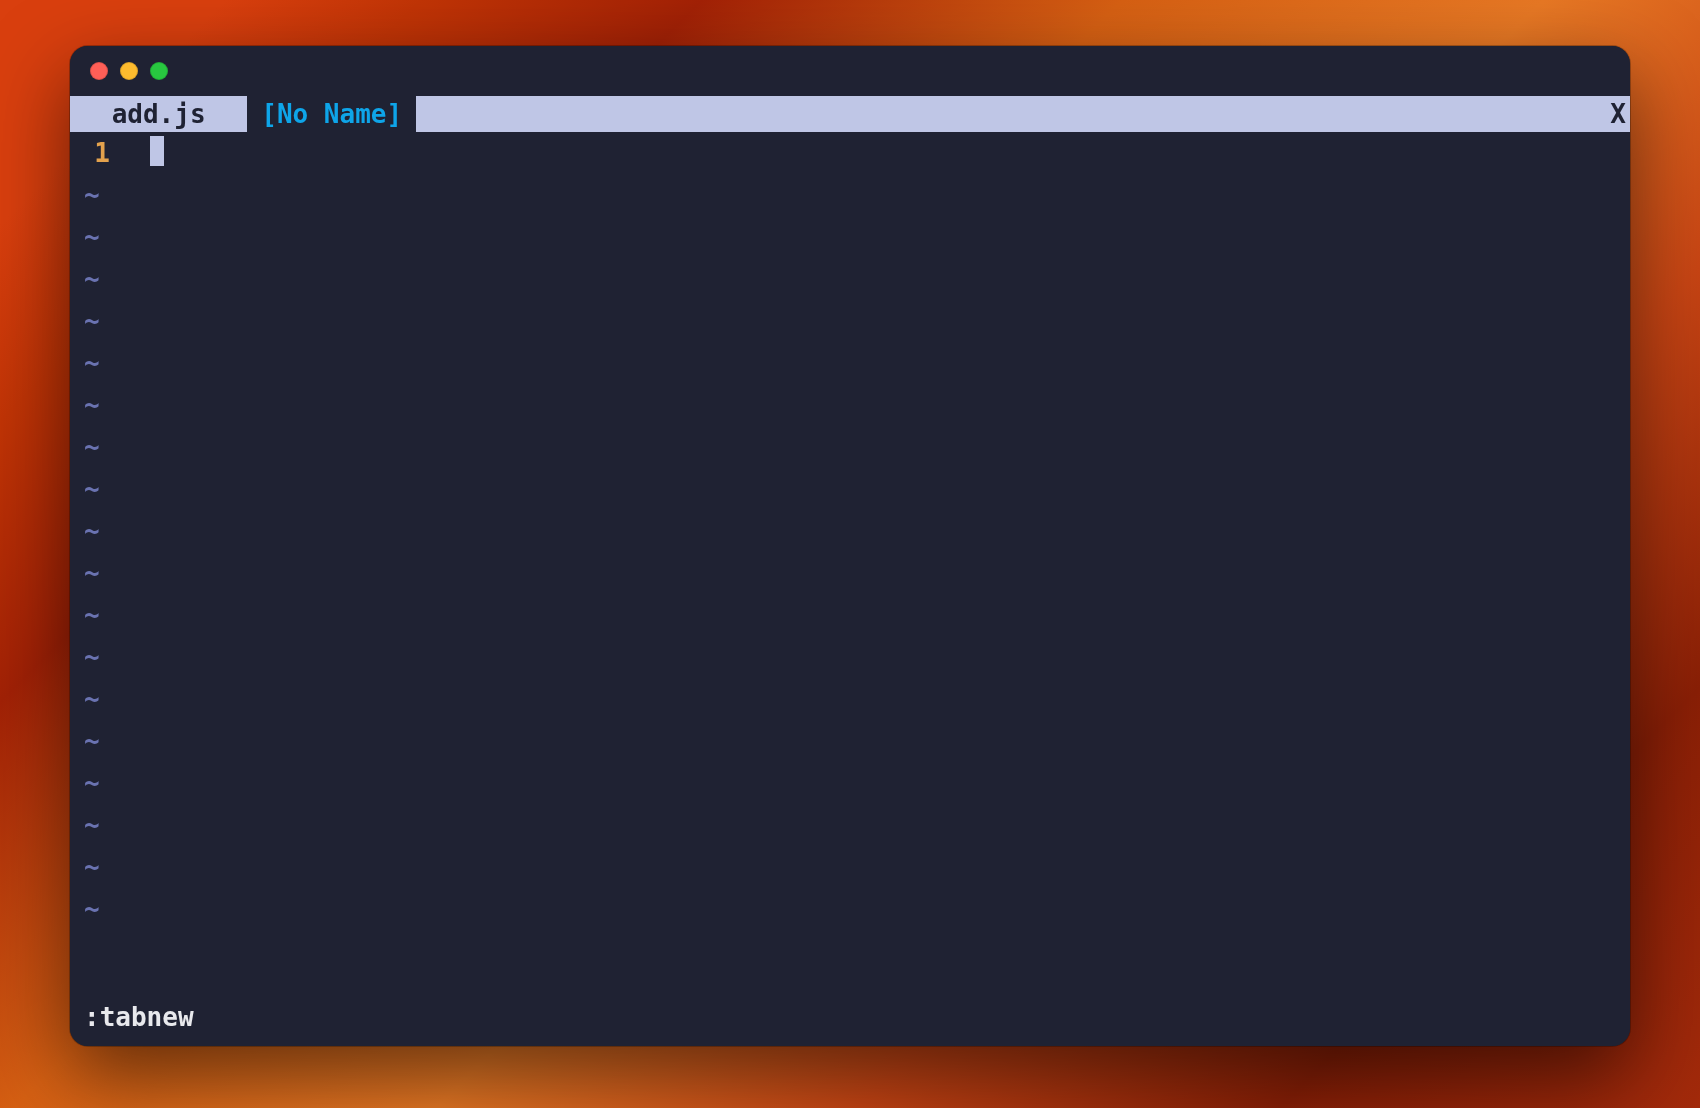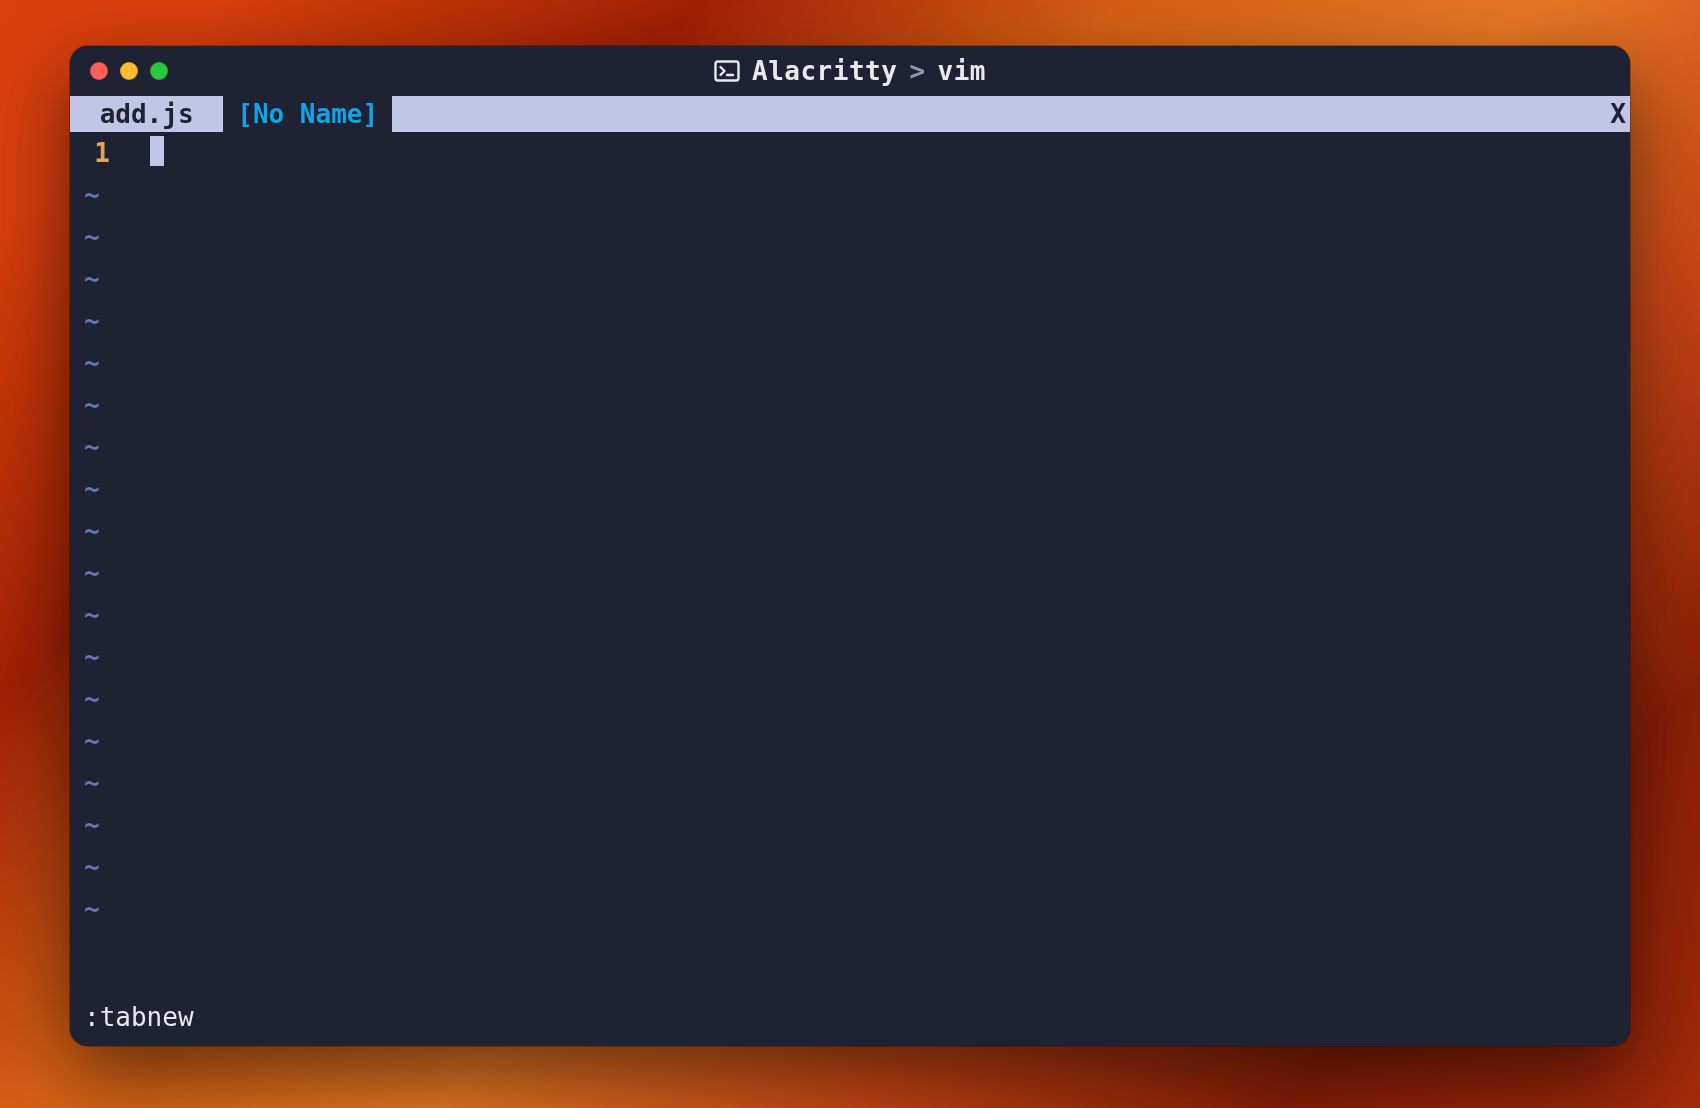--- a/index.html
+++ b/index.html
@@ -101,21 +101,21 @@
     color: #1f2233;
     font-weight: 700;
     letter-spacing: 0;
     height: 36px;
     line-height: 36px;
     white-space: pre;
   }
   .tab-inactive {
     background: #bfc6e6;
     color: #1f2233;
-    padding: 0 14px;
+    padding: 0 26px;
   }
   .tab-gap-dark {
     background: #1f2233;
     color: #0ea5e9;
     padding: 0 14px;
   }
   .tab-fill {
     flex: 1 1 auto;
     background: #bfc6e6;
   }
@@ -154,50 +154,38 @@
     background: #bfc6e6;
     vertical-align: -4px;
     margin-left: 24px;
   }
 
   .command-line {
     color: #e8e9ed;
     padding-left: 14px;
     height: 42px;
     line-height: 42px;
-    font-weight: 400;
+    font-weight: 700;
     flex-shrink: 0;
     margin-top: 38px;
   }
 </style>
 </head>
 <body>
 
 <div class="desktop">
 
   <div class="terminal-window">
 
     <div class="title-bar">
       <div class="traffic-lights">
         <div class="dot red"></div>
         <div class="dot yellow"></div>
         <div class="dot green"></div>
       </div>
-      <div class="title-center">
-        <span class="icon-box">
-          <svg width="26" height="22" viewBox="0 0 26 22" fill="none">
-            <rect x="1.5" y="1.5" width="23" height="19" rx="2.5" stroke="#e8e9ed" stroke-width="2.4"></rect>
-            <path d="M6.5 7 L10.5 11 L6.5 15" stroke="#e8e9ed" stroke-width="2.4" stroke-linecap="round" stroke-linejoin="round"></path>
-            <line x1="13" y1="15" x2="19" y2="15" stroke="#e8e9ed" stroke-width="2.4" stroke-linecap="round"></line>
-          </svg>
-        </span>
-        <span>Alacritty</span>
-        <span class="sep">&gt;</span>
-        <span>vim</span>
-      </div>
     </div>
 
     <div class="term-body">
 
       <div class="tab-line">
         <span class="tab-inactive"> add.js </span>
         <span class="tab-gap-dark">[No Name]</span>
         <span class="tab-fill"></span>
         <span class="tab-x">X</span>
       </div>

